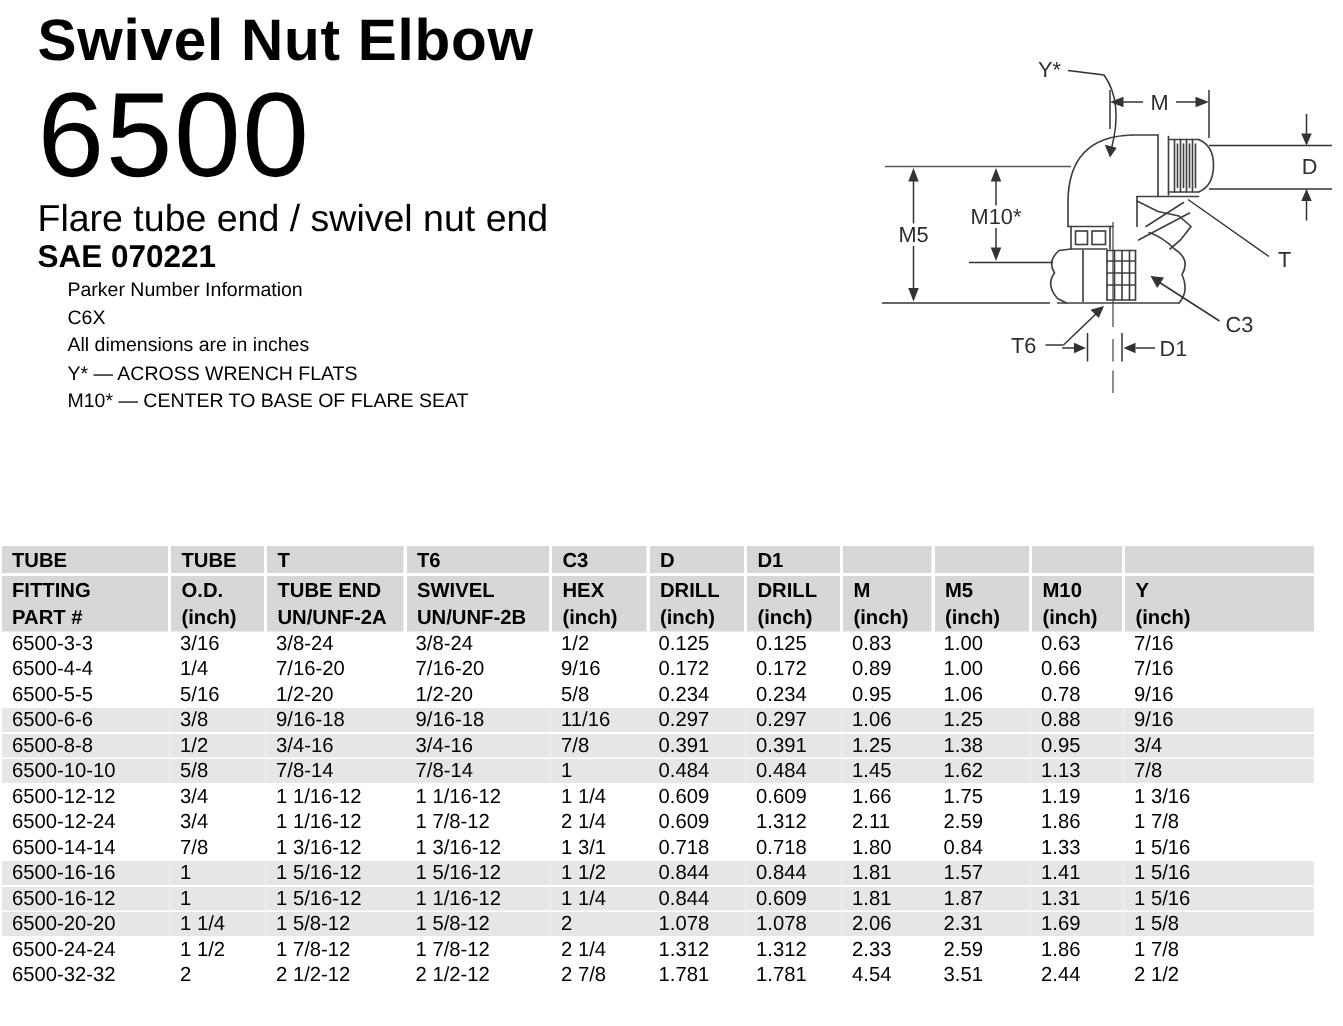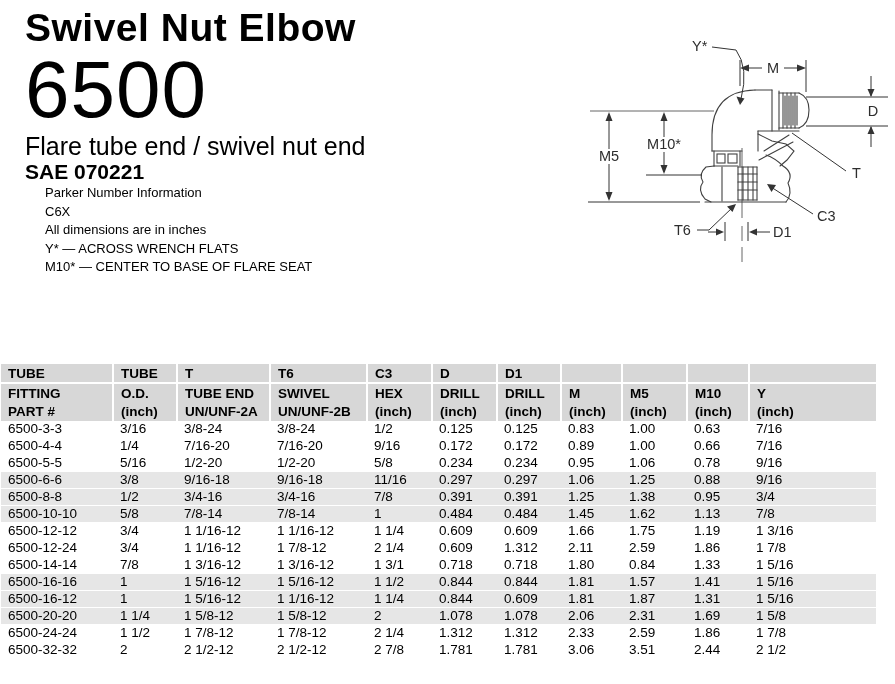--- a/index.html
+++ b/index.html
@@ -370,21 +370,21 @@
             <td>1 7/8</td>
           </tr>
           <tr>
             <td>6500-32-32</td>
             <td>2</td>
             <td>2 1/2-12</td>
             <td>2 1/2-12</td>
             <td>2 7/8</td>
             <td>1.781</td>
             <td>1.781</td>
-            <td>3.06</td>
+            <td>4.54</td>
             <td>3.51</td>
             <td>2.44</td>
             <td>2 1/2</td>
           </tr>
         </tbody>
     </table>
   </div>
 
 </div>
 

